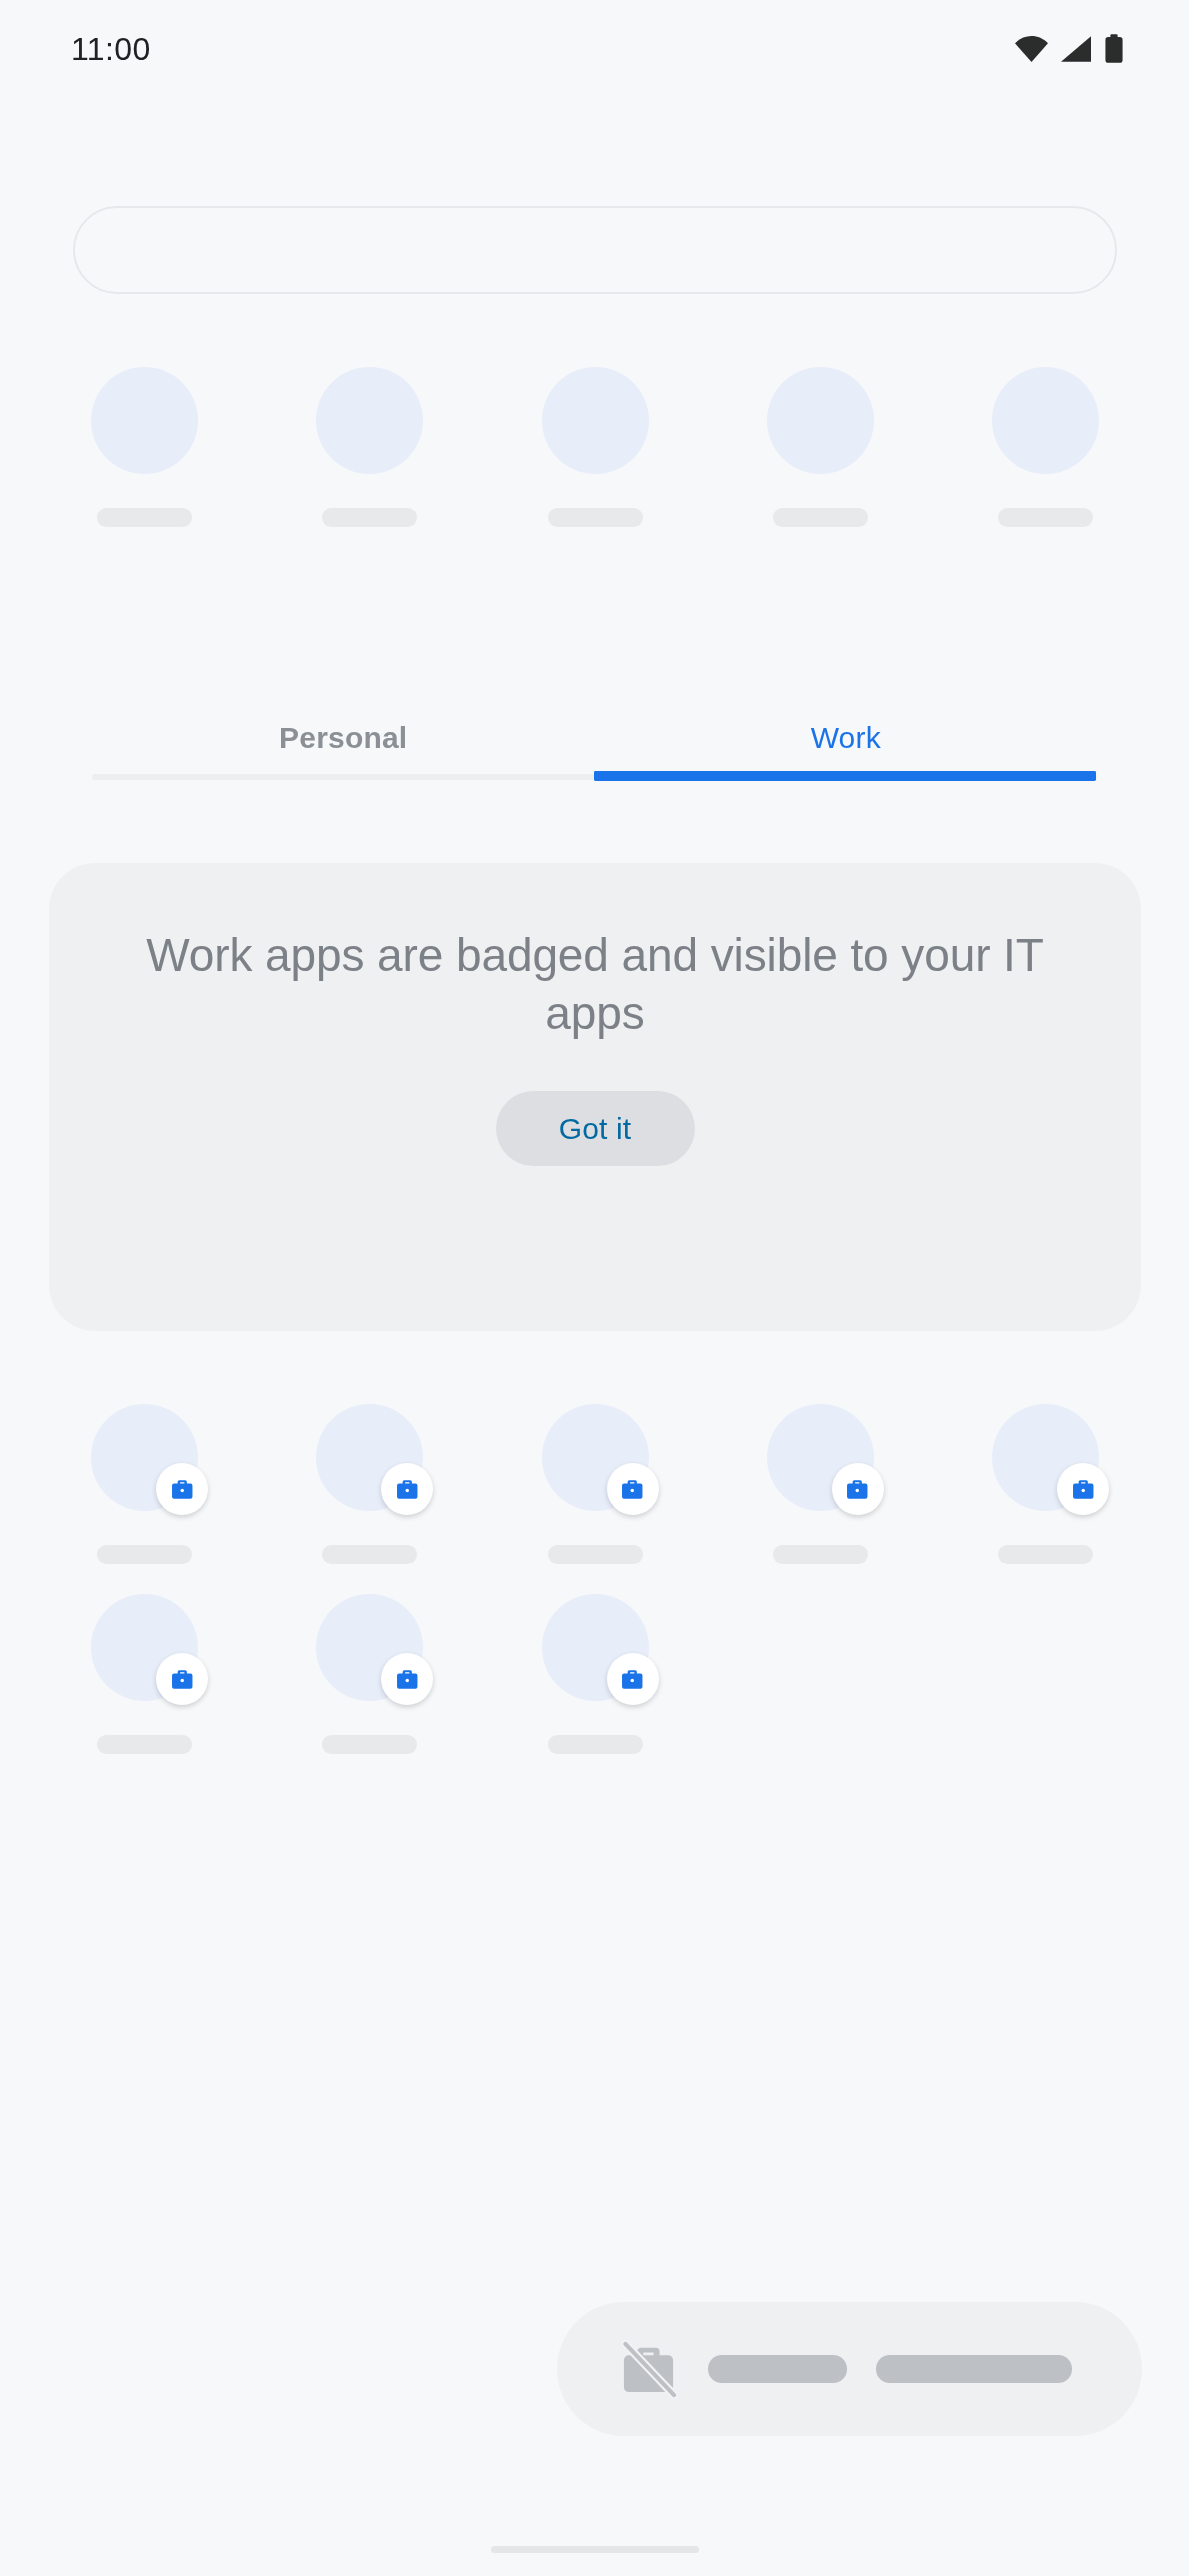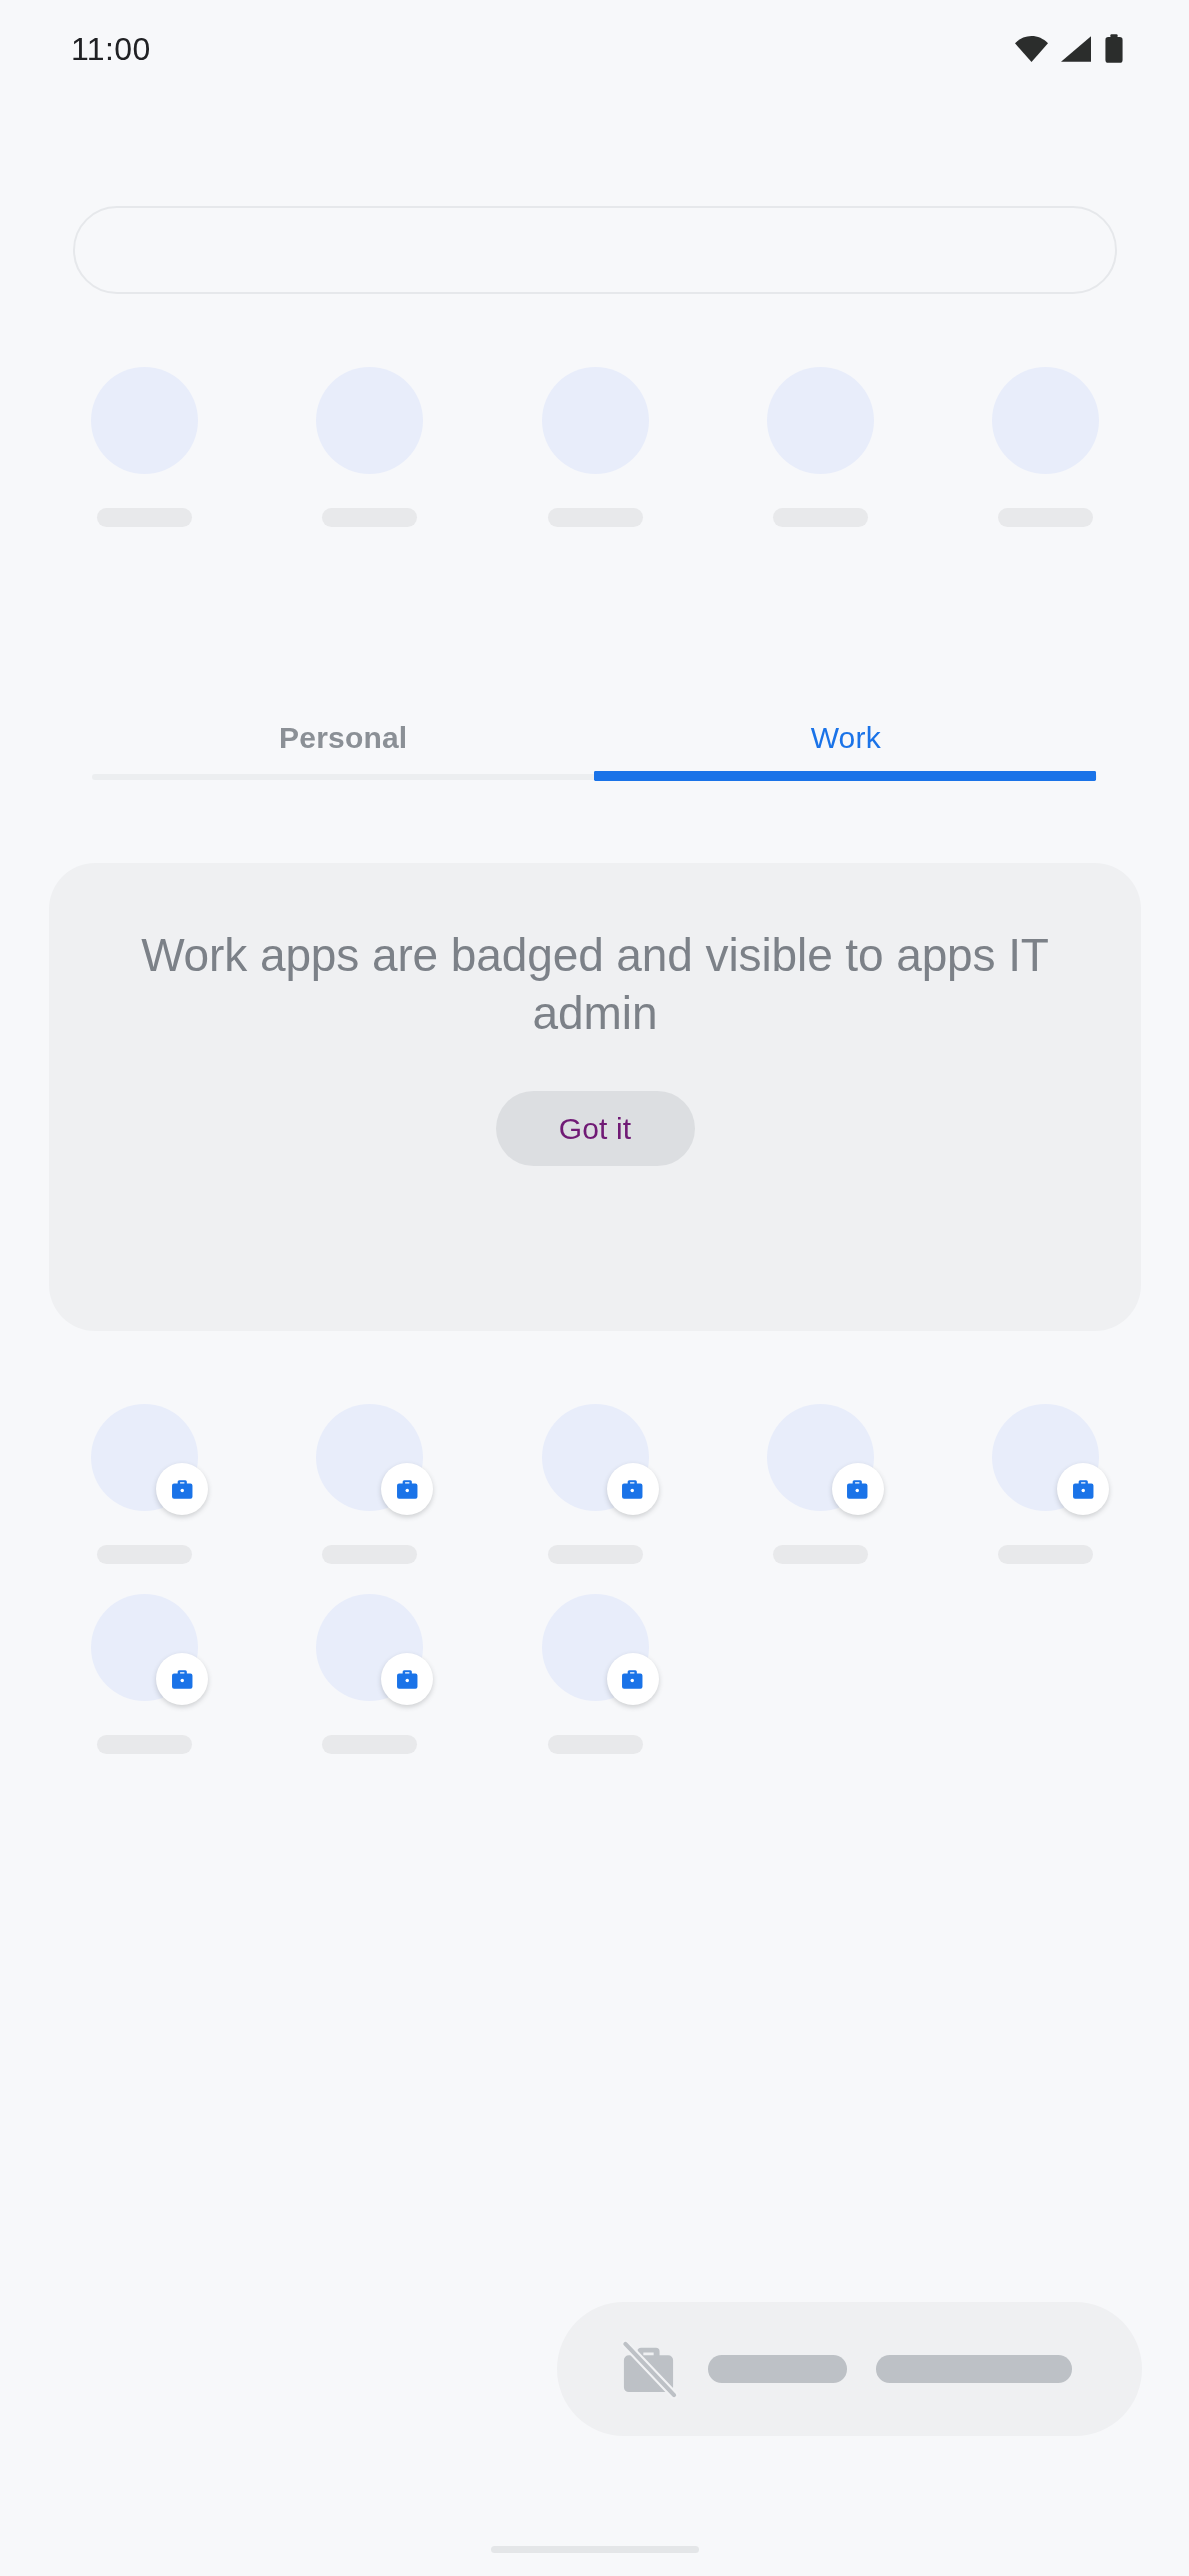--- a/index.html
+++ b/index.html
@@ -160,21 +160,21 @@
     letter-spacing: -0.1px;
   }
   .got-it-btn {
     margin-top: 49px;
     min-width: 199px;
     height: 75px;
     padding: 0 38px;
     border: none;
     border-radius: 38px;
     background: #dcdee1;
-    color: #701a75;
+    color: #0369a1;
     font-size: 30px;
     font-family: "Liberation Sans", sans-serif;
     cursor: pointer;
     letter-spacing: 0.1px;
   }
 
   
   .work-grid {
     position: absolute;
     left: 32px;
@@ -312,21 +312,21 @@
 <div class="tabs">
   <div class="tabs-row">
     <div class="tab inactive">Personal</div>
     <div class="tab active">Work</div>
   </div>
   <div class="tab-track"></div>
   <div class="tab-indicator"></div>
 </div>
 
 <div class="info-card">
-  <div class="info-card-title">Work apps are badged and visible to apps IT admin</div>
+  <div class="info-card-title">Work apps are badged and visible to your IT apps</div>
   <button class="got-it-btn">Got it</button>
 </div>
 
 <div class="work-grid">
 
   <div class="work-row">
     <div class="work-cell">
       <div class="app-icon-wrap">
         <div class="app-icon-skel"></div>
         <div class="badge">

